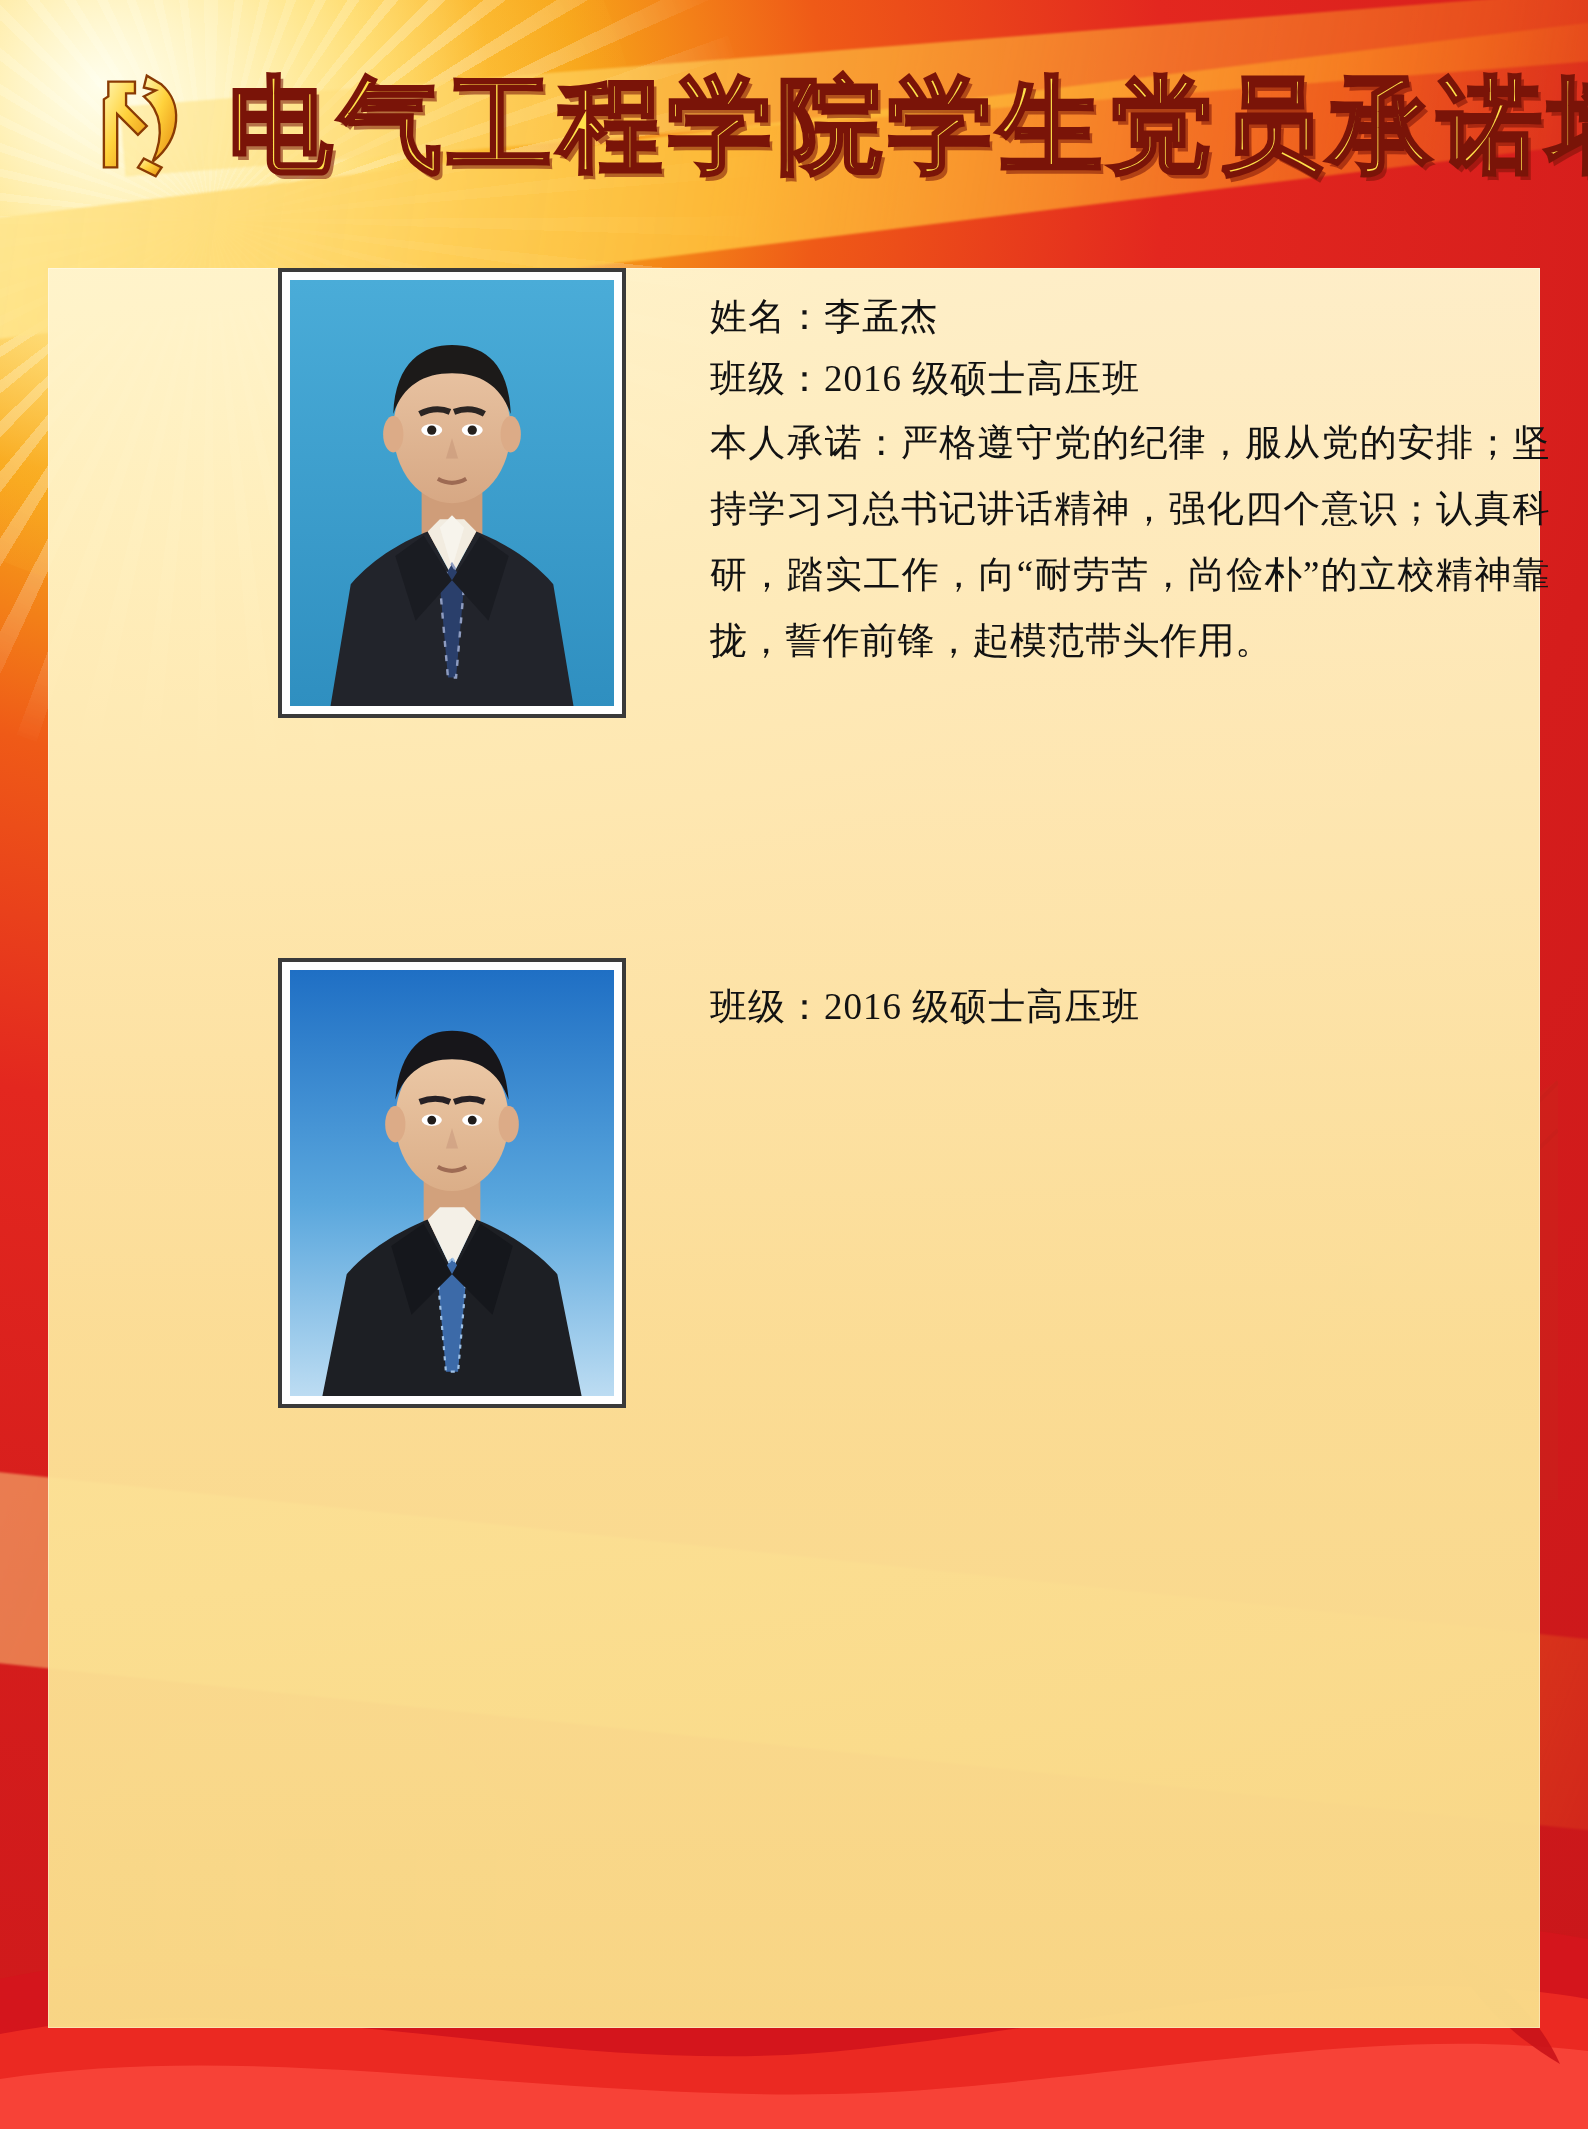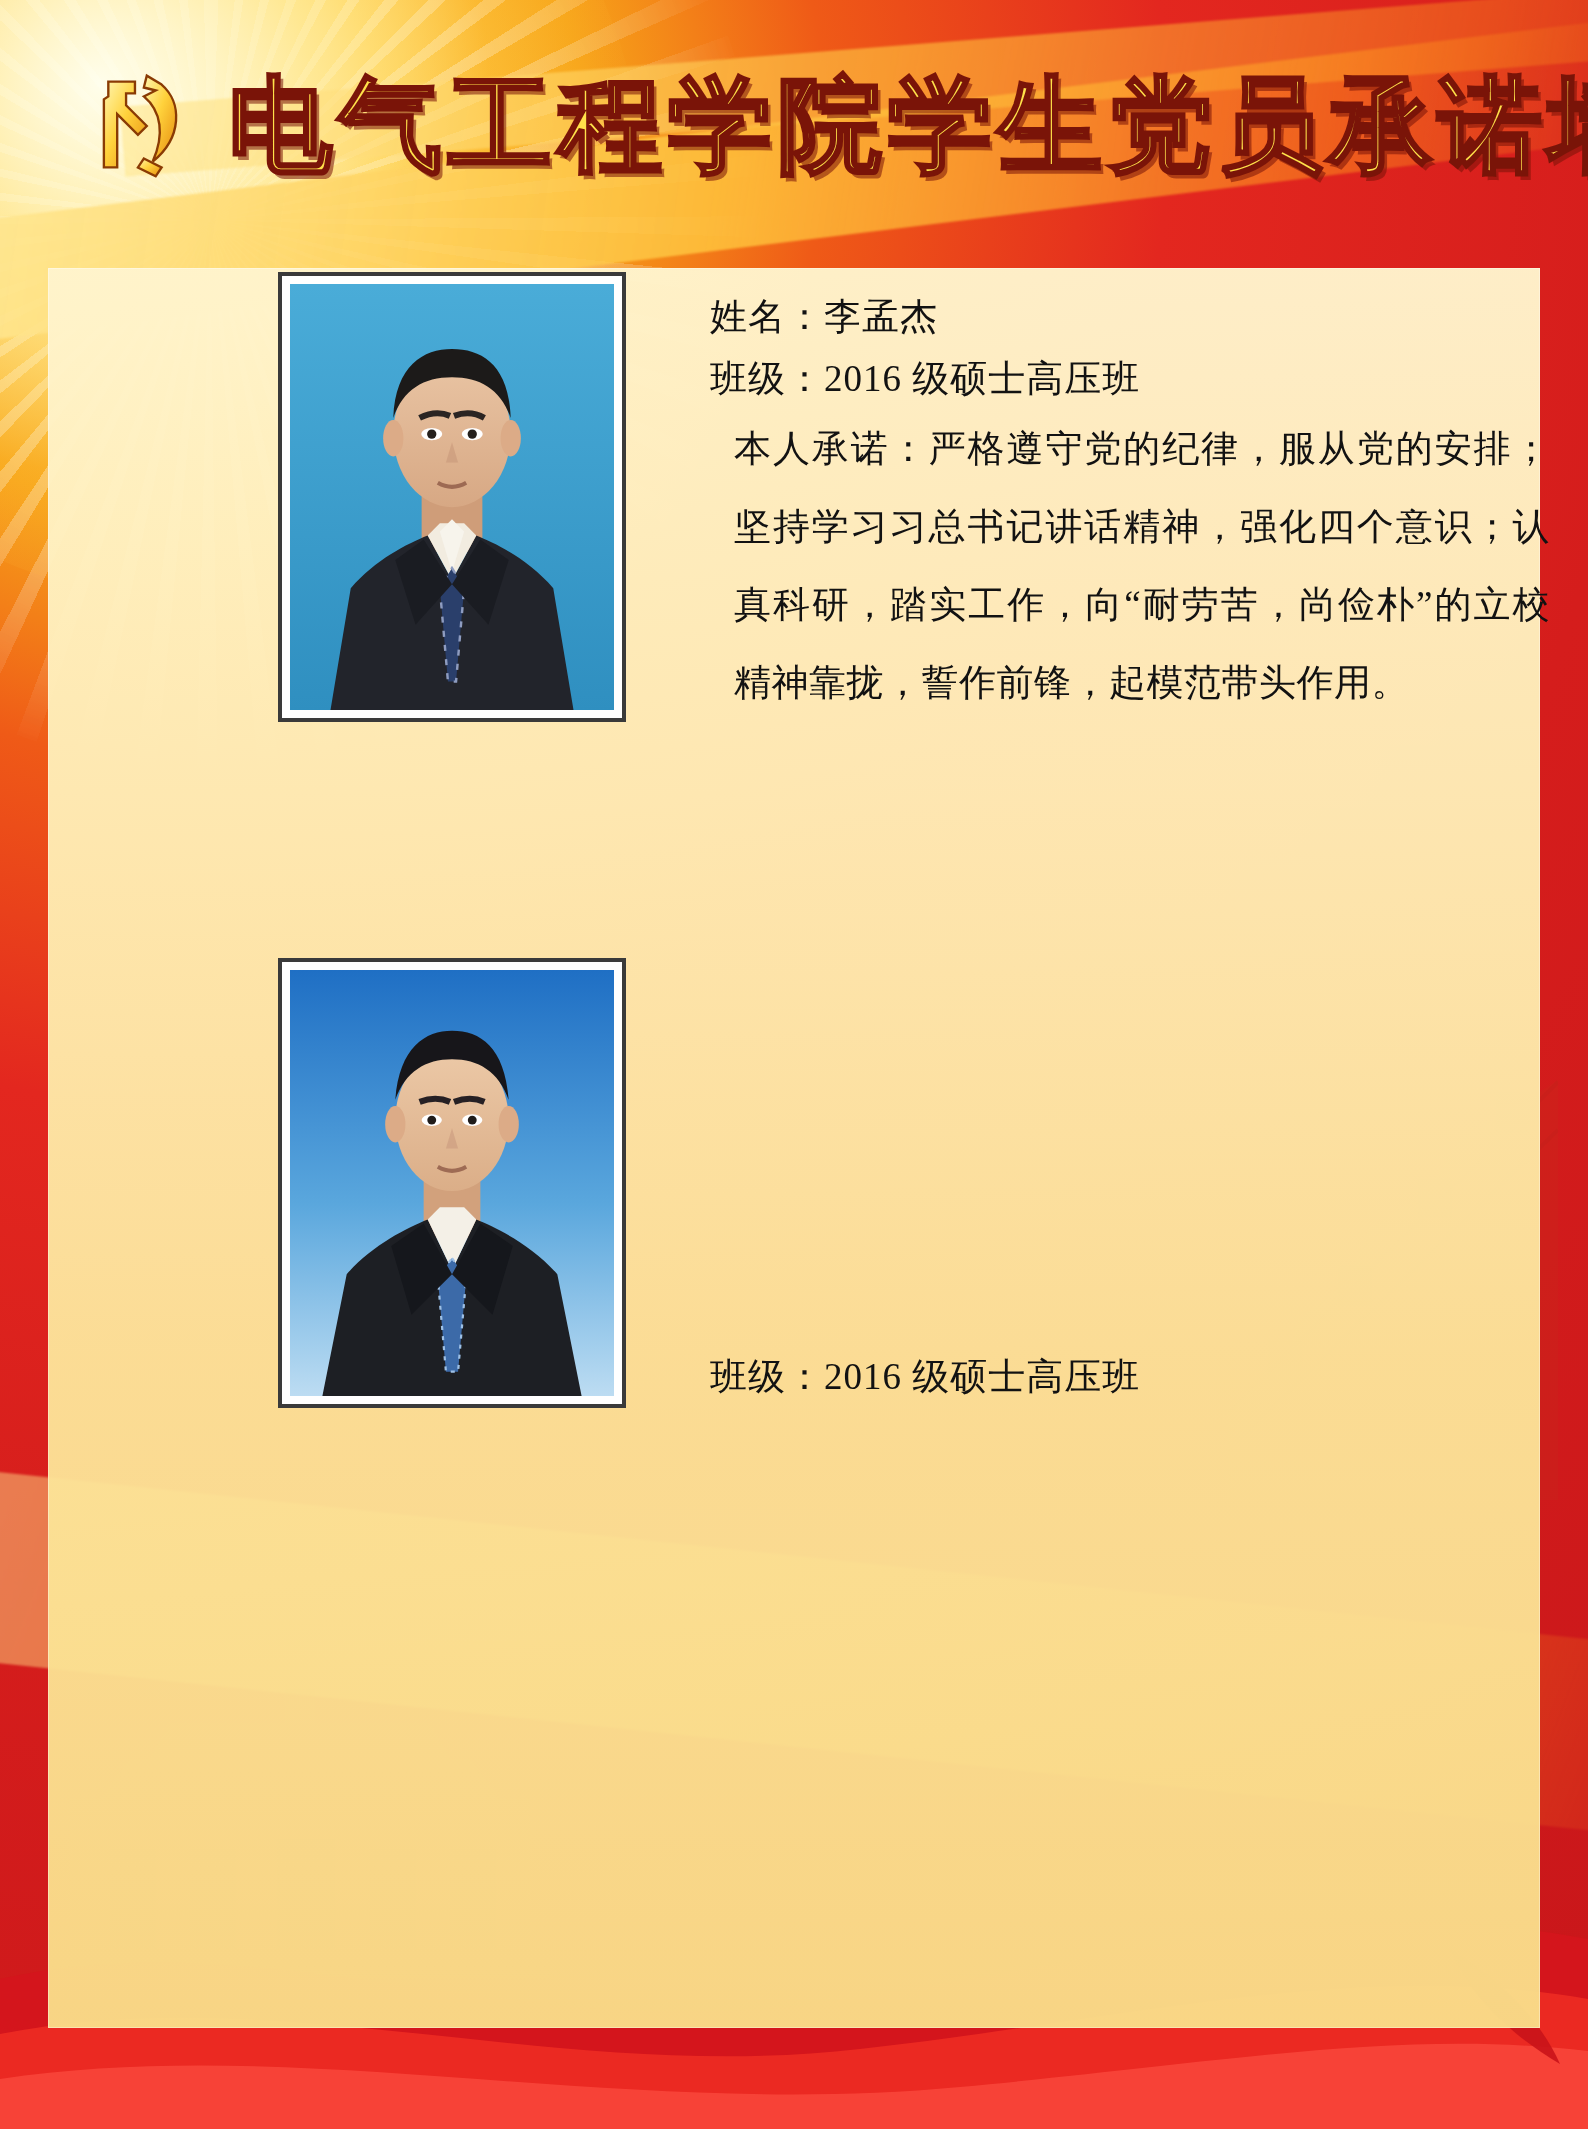--- a/index.html
+++ b/index.html
@@ -146,21 +146,21 @@
   }
   .card-inner {
     position: absolute;
     inset: 0;
     padding: 0;
   }
 
   .entry {
     position: absolute;
     display: flex;
-    align-items: flex-end;
+    align-items: flex-start;
   }
   .entry.e1 { left: 230px; top: 0px; }
   .entry.e2 { left: 230px; top: 690px; }
 
   .photo-frame {
     width: 348px;
     height: 450px;
     background: #ffffff;
     border: 4px solid #3a3a3a;
     box-sizing: border-box;
@@ -182,25 +182,24 @@
   }
   .line {
     font-size: 37px;
     line-height: 62px;
     color: #121212;
     font-family: "Liberation Serif", serif;
     letter-spacing: 1px;
   }
   .promise {
     font-size: 37px;
-    line-height: 78px;
+    line-height: 66px;
     color: #121212;
     text-align: justify;
     letter-spacing: 0.5px;
-    margin-left: 24px;
   }
 </style>
 </head>
 <body>
 
 <div class="poster">
 
   <div class="bg-base"></div>
   <div class="bg-sunburst"></div>
   <div class="bg-glow"></div>

